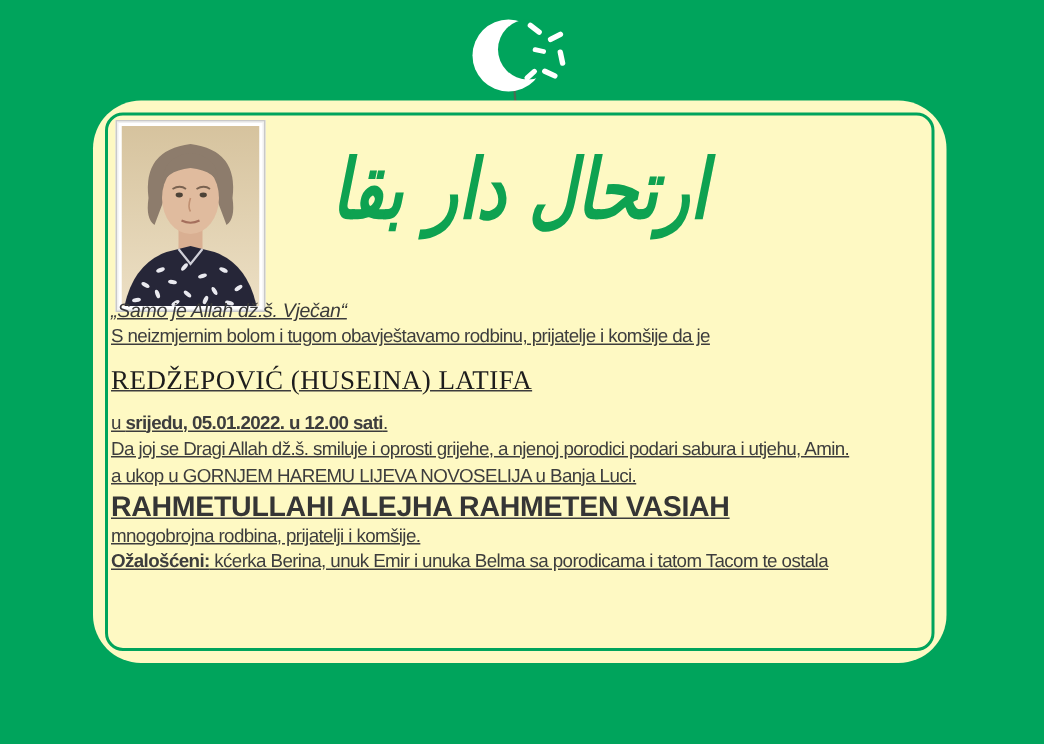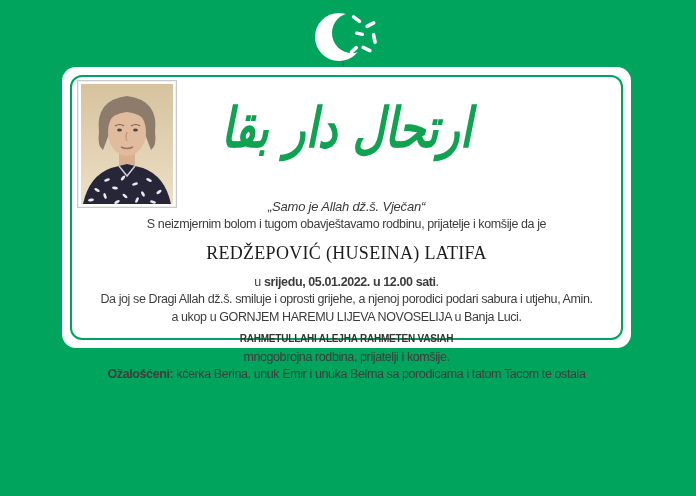--- a/index.html
+++ b/index.html
@@ -5,22 +5,22 @@
   html,body{margin:0;padding:0;}
   body{
     width:696px;height:496px;position:relative;overflow:hidden;
     background:#00a45c;
     font-family:"Liberation Sans",sans-serif;
   }
   .logo{
     position:absolute;left:303px;top:4px;width:90px;height:64px;
   }
   .card{
-    position:absolute;left:62px;top:67px;width:569px;height:281px;
-    background:#ffffff;border-radius:14px;
+    position:absolute;left:62px;top:67px;width:569px;height:375px;
+    background:#fef9c3;border-radius:32px;
   }
   .card-inner-border{
     position:absolute;left:8px;top:8px;right:8px;bottom:8px;
     border:2.5px solid #00a45c;border-radius:12px;
     pointer-events:none;
   }
   .photo-frame{
     position:absolute;left:15px;top:13px;width:92px;height:120px;
     background:#fff;border:1px solid #c9c9c9;padding:3px;
     box-shadow:0 0 0 1px #f0f0f0 inset;
@@ -29,38 +29,38 @@
   .calligraphy{
     position:absolute;left:0;right:0;top:16px;height:90px;
     display:flex;align-items:center;justify-content:center;
     font-family:"DejaVu Sans",sans-serif;
     font-size:44px;font-weight:bold;font-style:italic;
     color:#0ea251;line-height:1;
     transform:scaleY(1.25);
   }
   .textblock{
     position:absolute;left:12px;right:12px;top:130px;
-    text-align:center;color:#3d3d3d;
+    text-align:left;color:#3d3d3d;text-decoration:underline;
   }
   .line{
     font-size:12.5px;line-height:17.5px;letter-spacing:-0.4px;
     white-space:nowrap;
   }
   .quote{
     font-size:13px;font-style:italic;line-height:19px;
     letter-spacing:-0.2px;color:#3a3a3a;
   }
   .deceased-name{
     font-family:"Liberation Serif",serif;
     font-size:18px;line-height:31px;letter-spacing:0.3px;
     color:#1d1d1d;padding:4px 0 5px 0;white-space:nowrap;
   }
   .bold{font-weight:bold;}
   .rahmet{
-    font-size:10px;font-weight:bold;line-height:21px;
+    font-size:19px;font-weight:bold;line-height:21px;
     letter-spacing:-0.2px;padding-top:2px;white-space:nowrap;
     color:#353535;
   }
   .mline{font-size:12.5px;line-height:17px;letter-spacing:-0.4px;white-space:nowrap;}
 </style>
 </head>
 <body>
 
 <div class="logo">
   <svg viewBox="0 0 90 70" width="90" height="70" aria-hidden="true">

